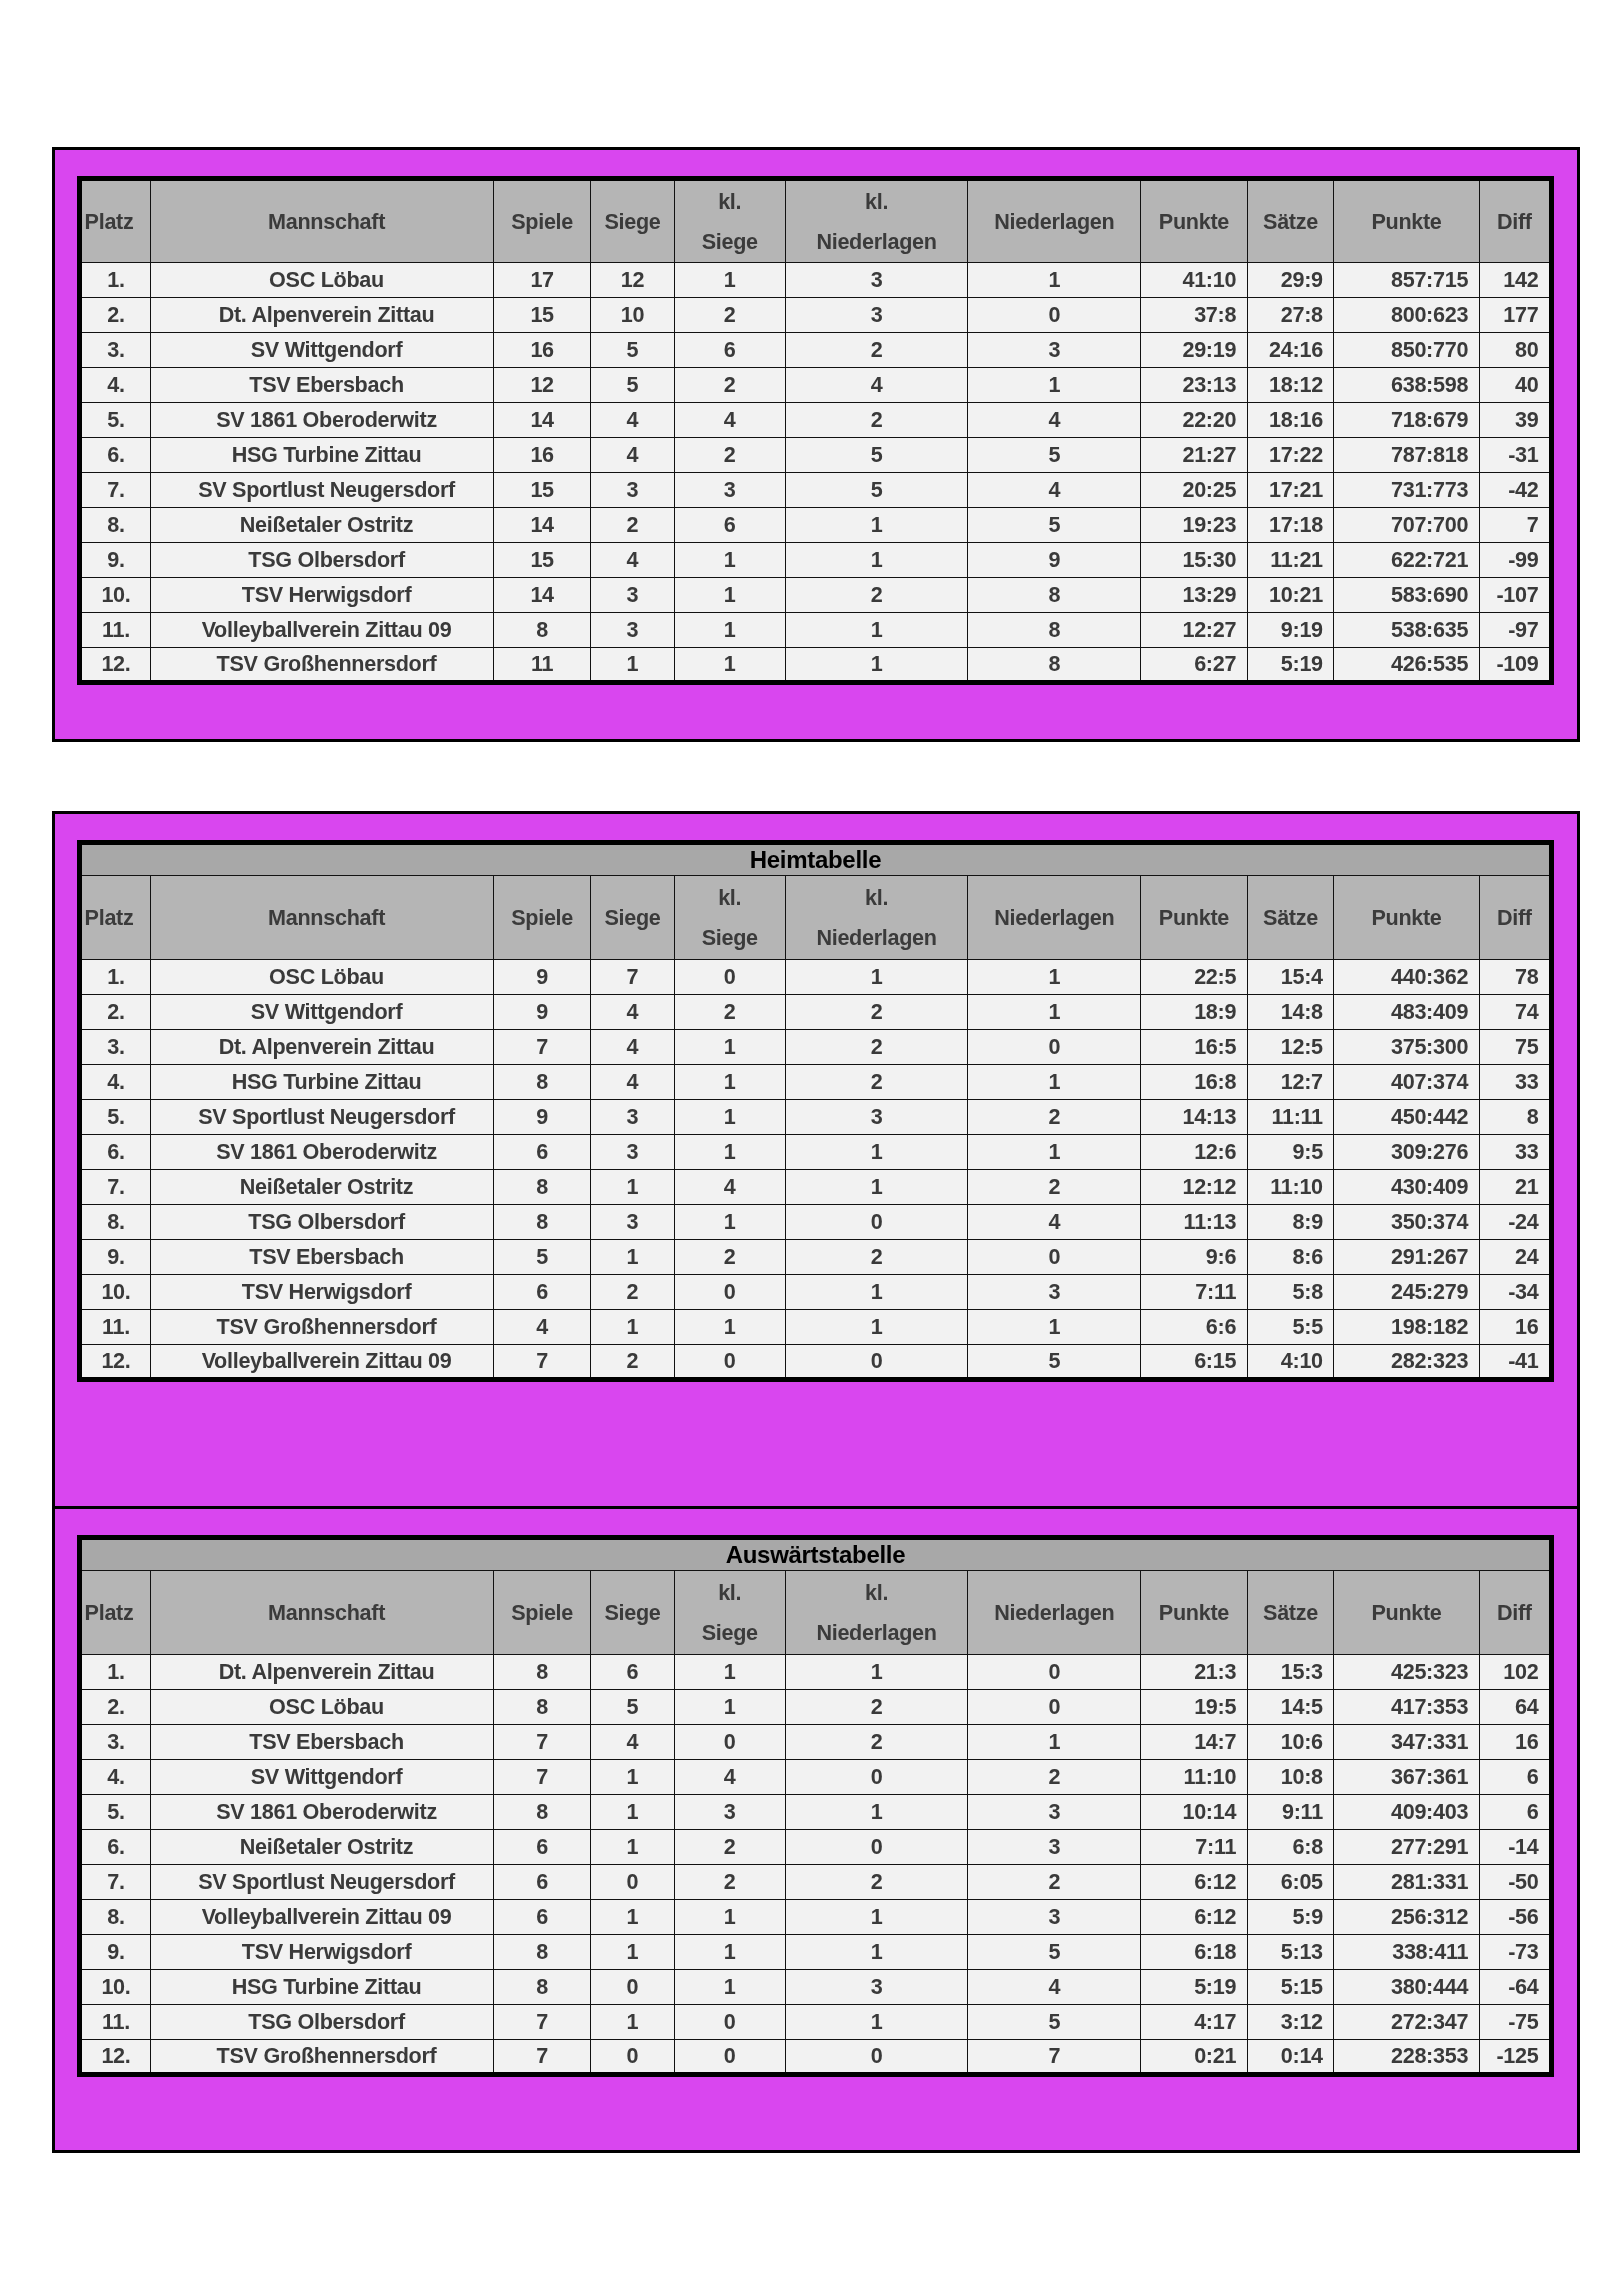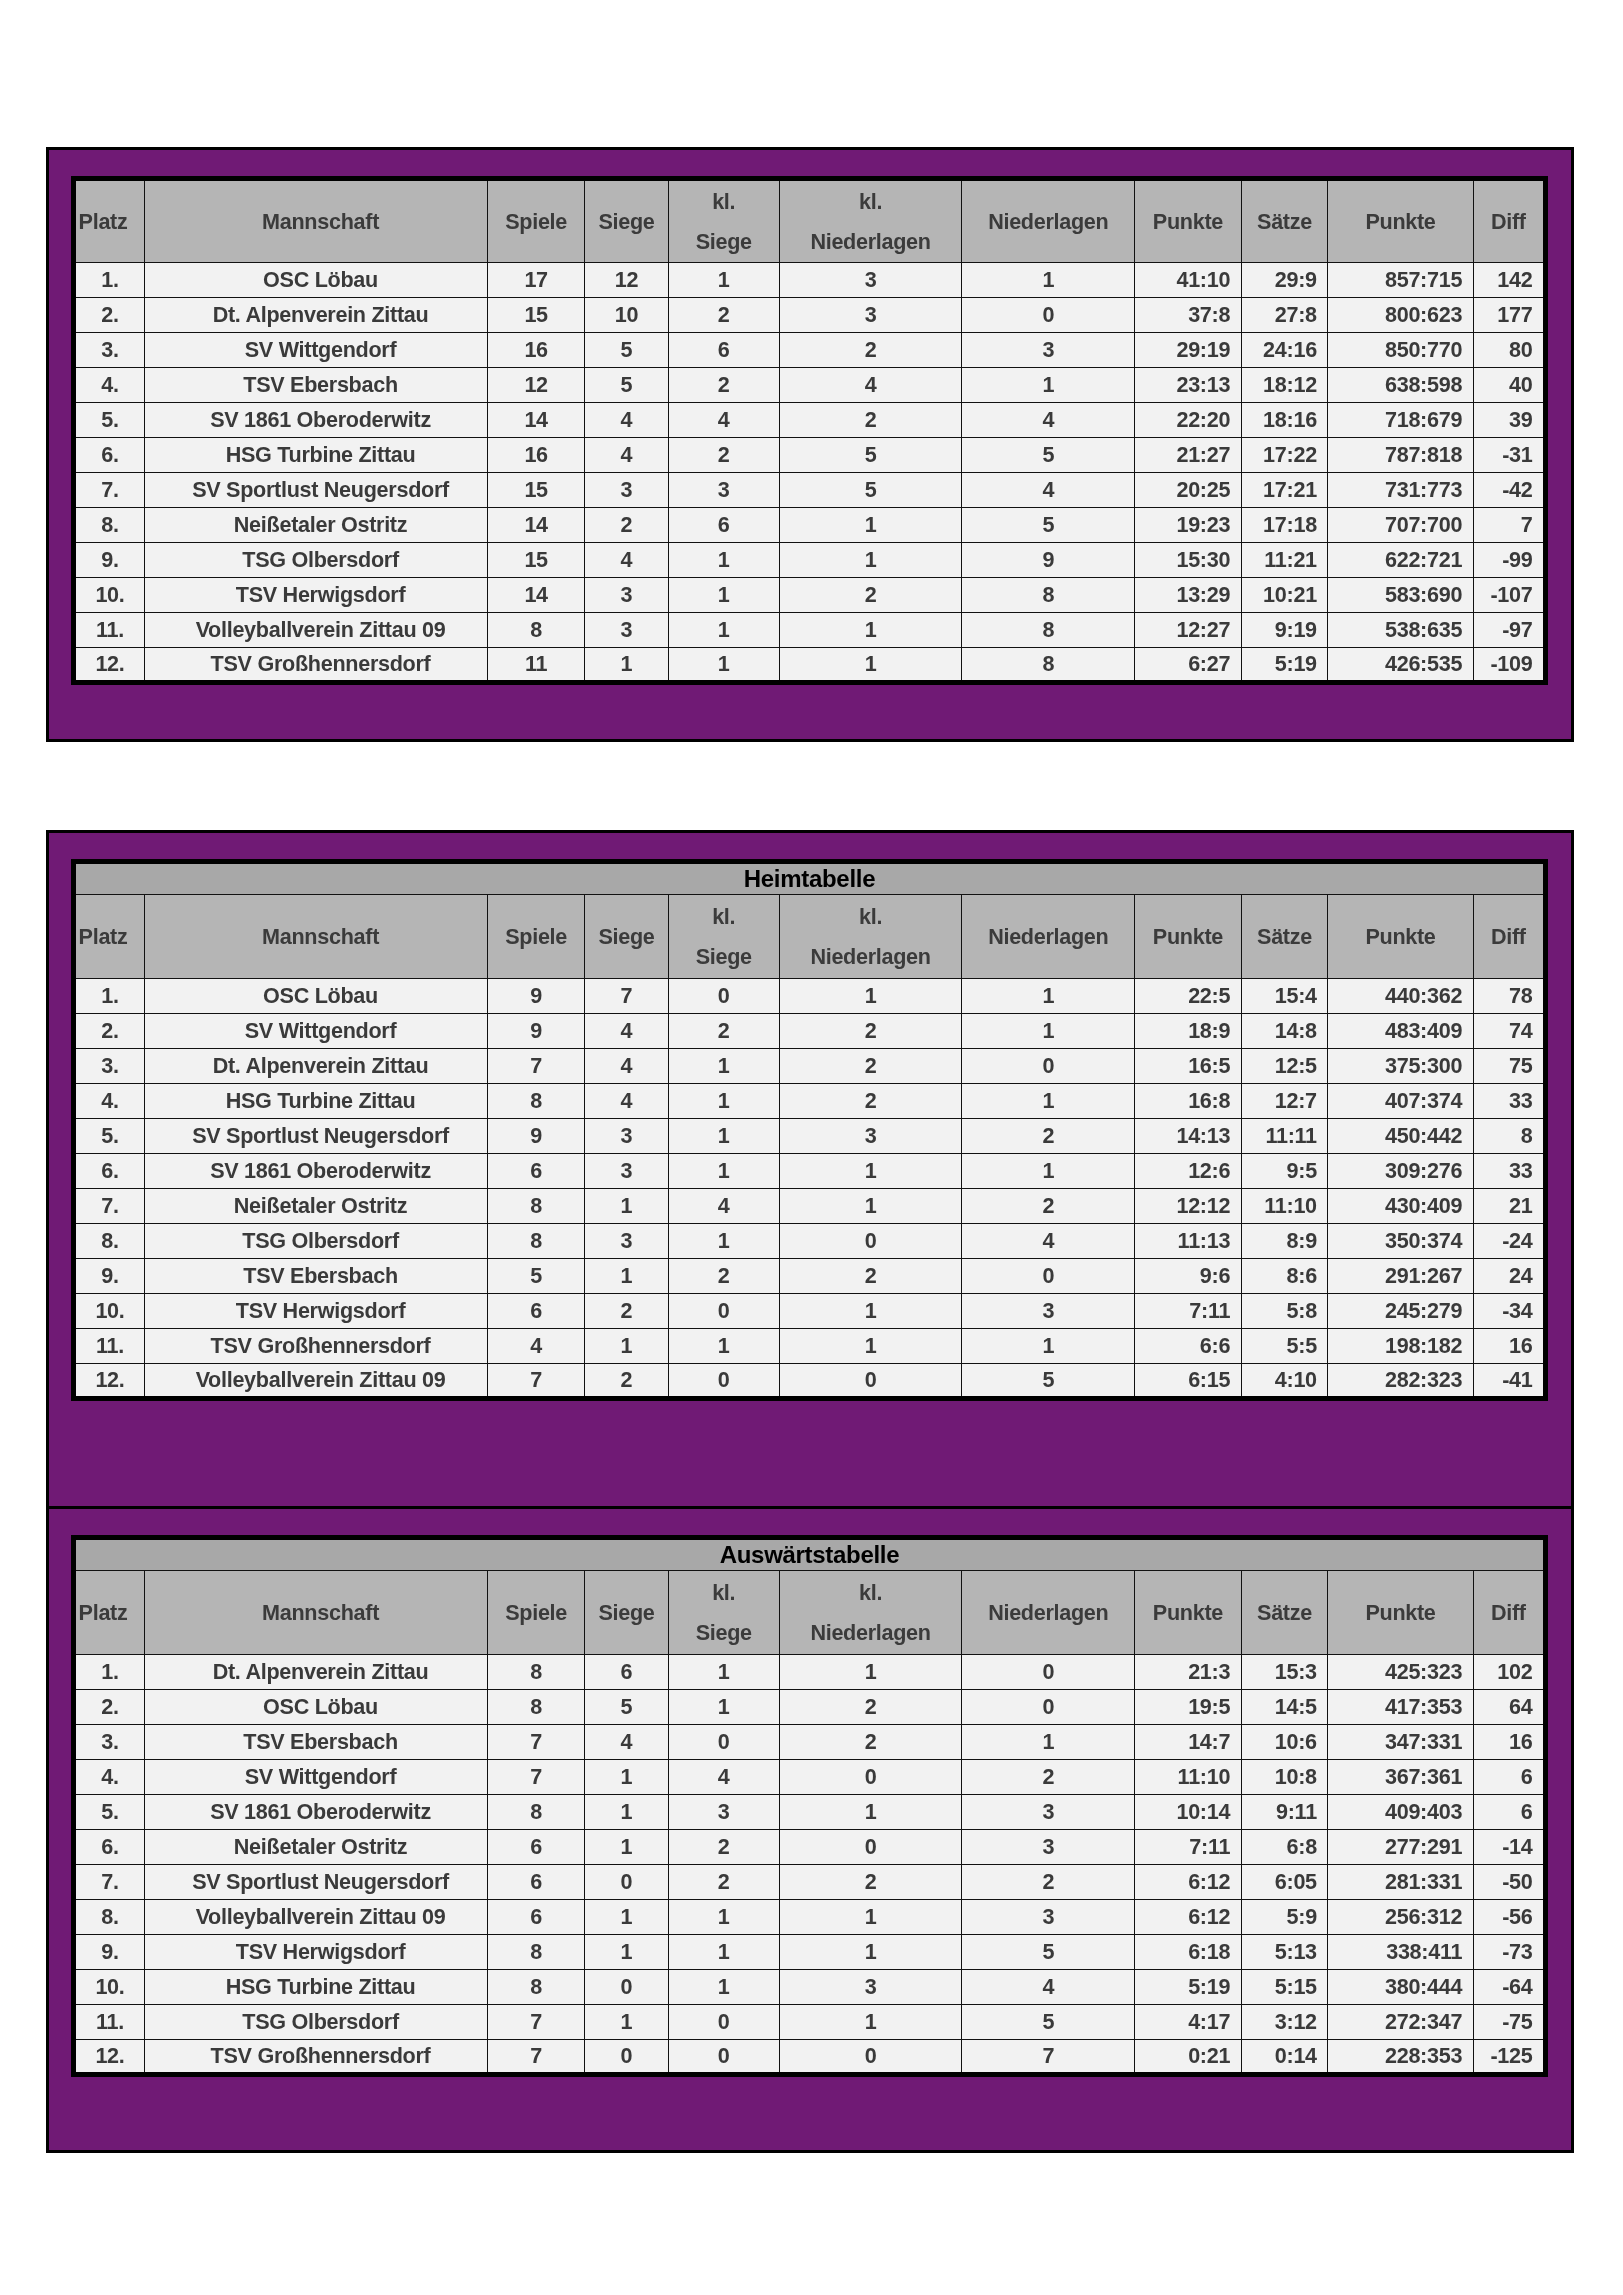--- a/index.html
+++ b/index.html
@@ -9,29 +9,29 @@
     font-family: "Liberation Sans", "DejaVu Sans", sans-serif;
   }
   body {
     position: relative;
     width: 1624px;
     height: 2295px;
     overflow: hidden;
   }
   .frame {
     position: absolute;
-    left: 46px;
+    left: 52px;
     width: 1528px;
     border: 3.9px solid #000000;
-    background: #701a75;
+    background: #d946ef;
     box-sizing: border-box;
     overflow: hidden;
   }
   #frame-0 { top: 147px;  height: 595px; }
-  #frame-1 { top: 811px; height: 737px; margin-top: 19px; }
+  #frame-1 { top: 811px; height: 737px; }
   #frame-2 { top: 1506px; height: 647px; }
 
   table.league {
     border-collapse: collapse;
     table-layout: fixed;
     width: 1477px;
     margin: 26px 0 0 22px;
     border: 5.2px solid #000000;
     background: #f2f2f2;
   }

